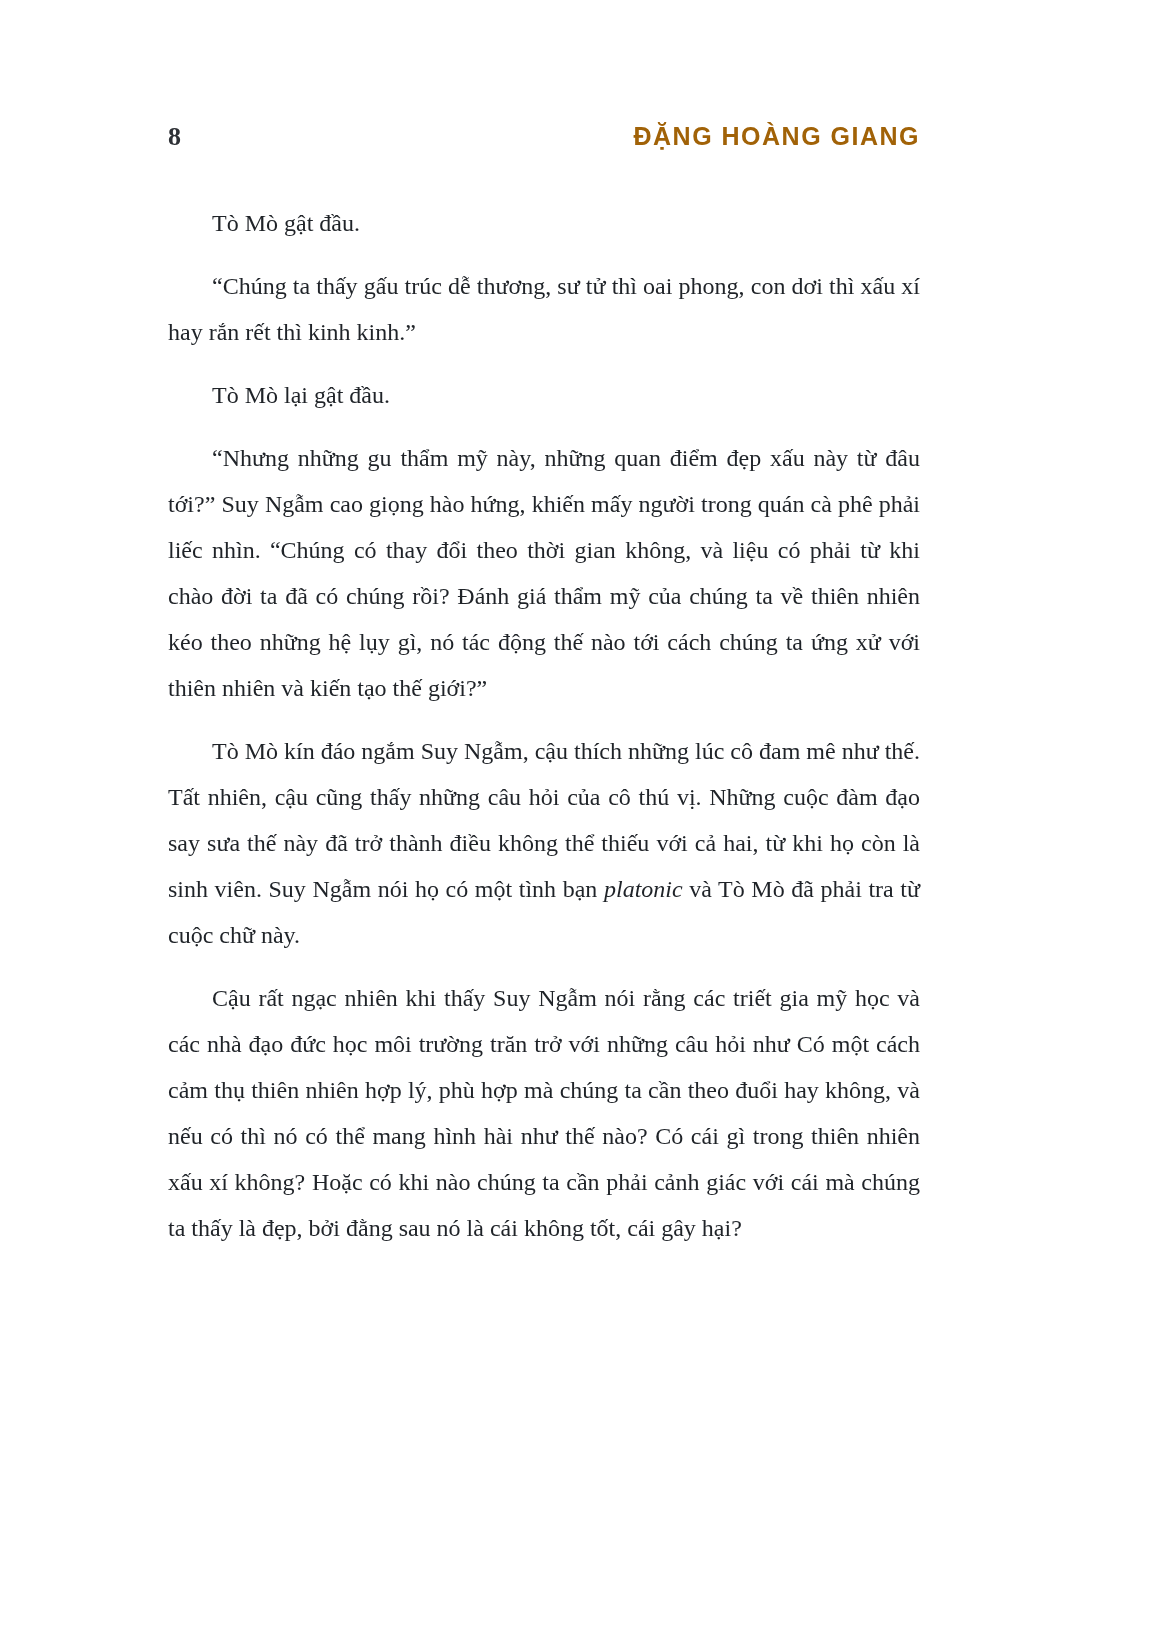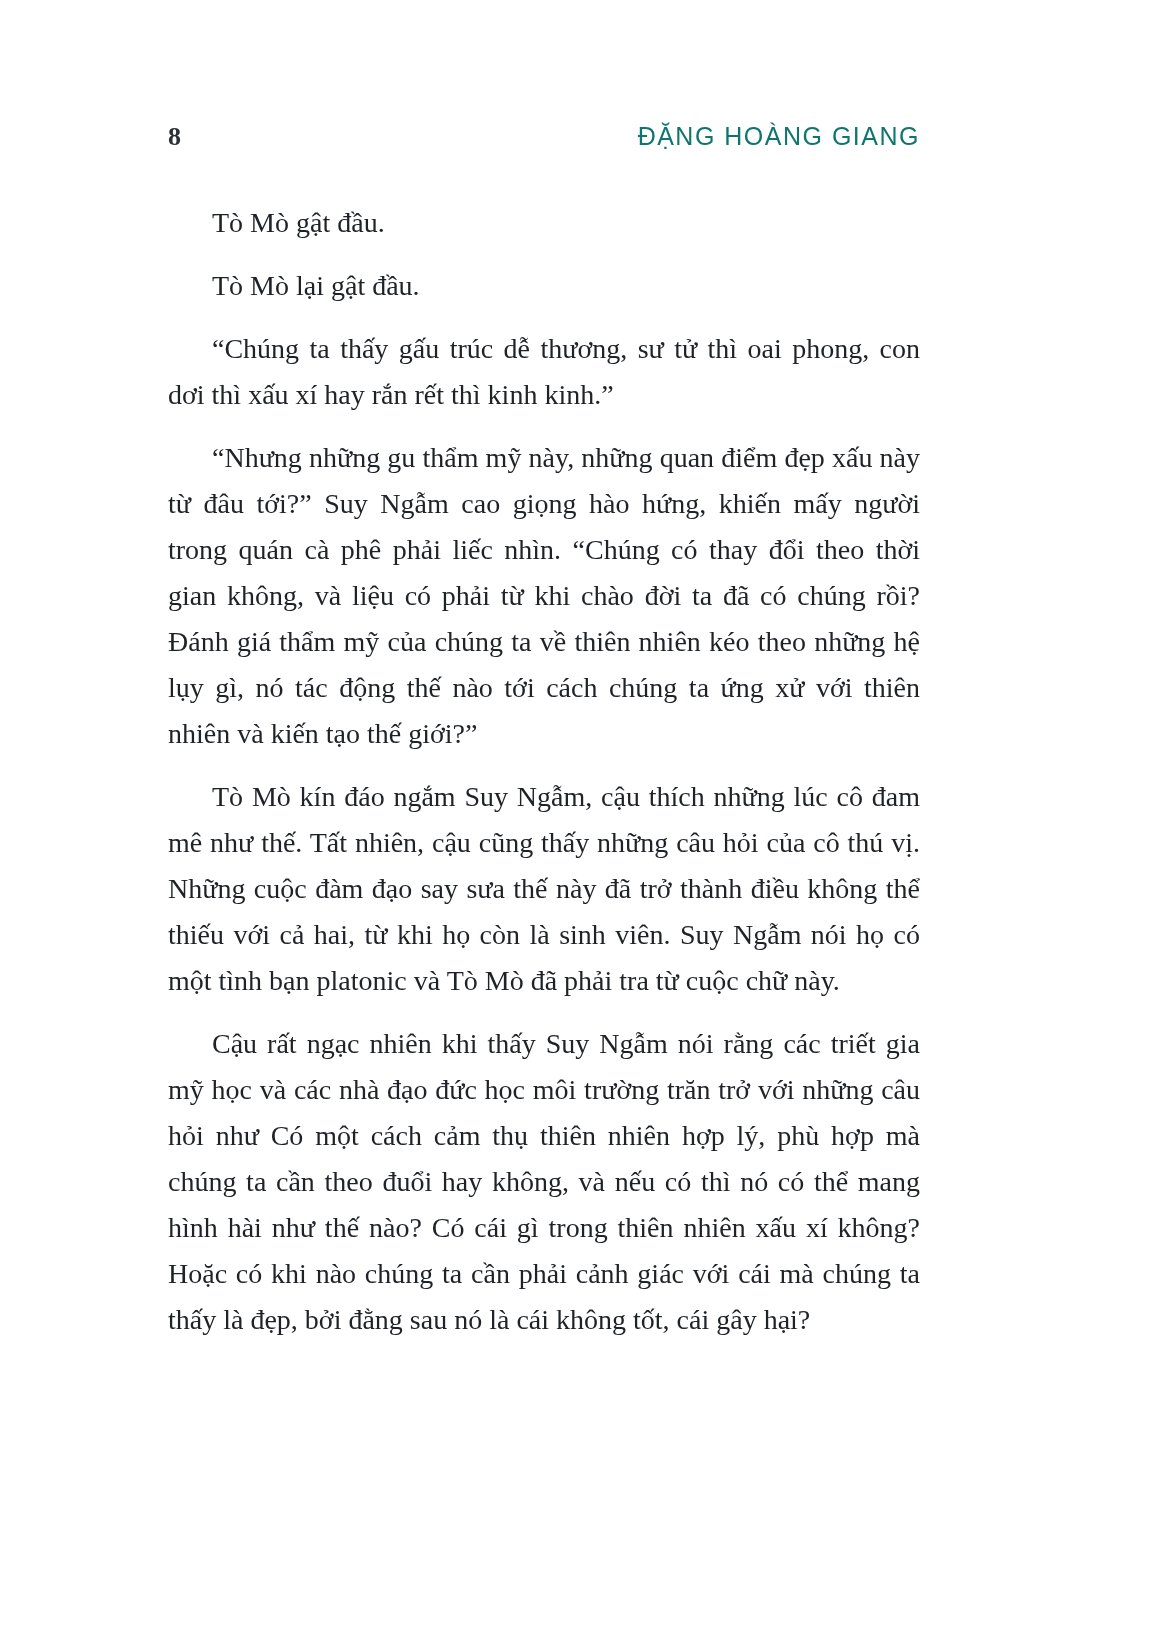--- a/index.html
+++ b/index.html
@@ -30,51 +30,52 @@
     margin-bottom: 48px;
   }
   .page-number {
     font-family: "Liberation Serif", "DejaVu Serif", serif;
     font-weight: 700;
     font-size: 26px;
     color: #2e3136;
   }
   .running-head {
     font-family: "Liberation Sans", "DejaVu Sans", sans-serif;
-    font-weight: 400;
+    font-weight: 700;
     font-size: 25px;
     letter-spacing: 1.5px;
-    color: #0f766e;
+    color: #a16207;
   }
   .body-text p {
     margin: 0 0 17px 0;
-    font-size: 28px;
+    font-size: 24px;
     line-height: 46px;
     text-indent: 44px;
     text-align: justify;
     color: #1f2328;
   }
   .body-text p .seg-italic {
+    font-style: italic;
   }
 </style>
 </head>
 <body>
 
 <div class="page">
   <div class="content">
 
     <div class="page-header">
       <span class="page-number">8</span>
       <span class="running-head">ĐẶNG HOÀNG GIANG</span>
     </div>
 
     <div class="body-text">
 
     <p><span>Tò Mò gật đầu.</span></p>
+        <p><span>“Chúng ta thấy gấu trúc dễ thương, sư tử thì oai phong, con dơi thì xấu xí hay rắn rết thì kinh kinh.”</span></p>
         <p><span>Tò Mò lại gật đầu.</span></p>
-        <p><span>“Chúng ta thấy gấu trúc dễ thương, sư tử thì oai phong, con dơi thì xấu xí hay rắn rết thì kinh kinh.”</span></p>
         <p><span>“Nhưng những gu thẩm mỹ này, những quan điểm đẹp xấu này từ đâu tới?” Suy Ngẫm cao giọng hào hứng, khiến mấy người trong quán cà phê phải liếc nhìn. “Chúng có thay đổi theo thời gian không, và liệu có phải từ khi chào đời ta đã có chúng rồi? Đánh giá thẩm mỹ của chúng ta về thiên nhiên kéo theo những hệ lụy gì, nó tác động thế nào tới cách chúng ta ứng xử với thiên nhiên và kiến tạo thế giới?”</span></p>
         <p><span>Tò Mò kín đáo ngắm Suy Ngẫm, cậu thích những lúc cô đam mê như thế. Tất nhiên, cậu cũng thấy những câu hỏi của cô thú vị. Những cuộc đàm đạo say sưa thế này đã trở thành điều không thể thiếu với cả hai, từ khi họ còn là sinh viên. Suy Ngẫm nói họ có một tình bạn </span><span class="seg-italic">platonic</span><span> và Tò Mò đã phải tra từ cuộc chữ này.</span></p>
         <p><span>Cậu rất ngạc nhiên khi thấy Suy Ngẫm nói rằng các triết gia mỹ học và các nhà đạo đức học môi trường trăn trở với những câu hỏi như Có một cách cảm thụ thiên nhiên hợp lý, phù hợp mà chúng ta cần theo đuổi hay không, và nếu có thì nó có thể mang hình hài như thế nào? Có cái gì trong thiên nhiên xấu xí không? Hoặc có khi nào chúng ta cần phải cảnh giác với cái mà chúng ta thấy là đẹp, bởi đằng sau nó là cái không tốt, cái gây hại?</span></p>
       </div>
 
   </div>
 </div>
 
 </body></html>

